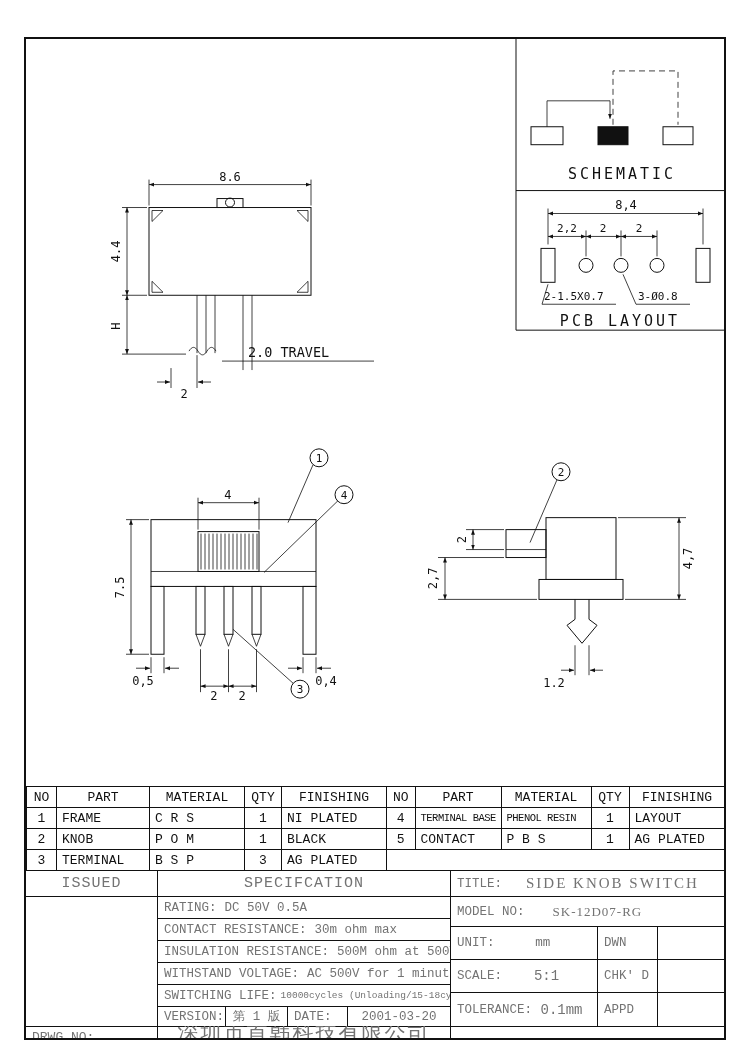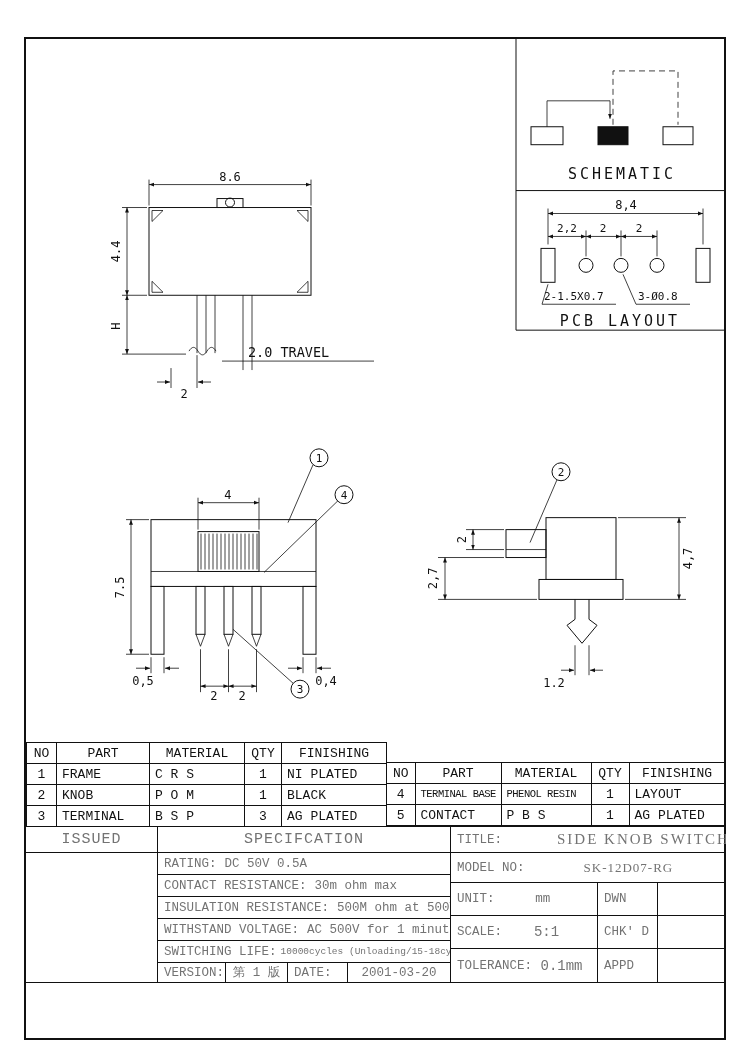--- a/index.html
+++ b/index.html
@@ -11,37 +11,37 @@
   .s{stroke:#111;fill:none;stroke-width:1;}
   .t{stroke:#111;fill:none;stroke-width:.8;}
   .d{stroke-dasharray:6 4;}
   .fill{fill:#111;stroke:#111;}
   .dm{font:12px "DejaVu Sans Mono",monospace;fill:#111;}
   .dms{font:11px "DejaVu Sans Mono",monospace;fill:#111;}
   .vt{font:15px "DejaVu Sans Mono",monospace;fill:#111;letter-spacing:3px;}
   .bn{font:11px "DejaVu Sans Mono",monospace;fill:#111;text-anchor:middle;}
 
   
-  .tables{height:84px;display:flex;align-items:flex-end;overflow:hidden;}
+  .tables{height:84px;display:flex;align-items:flex-start;overflow:hidden;margin-top:44px;}
   table.parts{border-collapse:collapse;table-layout:fixed;font:13px "Liberation Mono",monospace;color:#111;}
   table.parts.left{width:360px;}
   table.parts.right{width:338px;}
   .parts th,.parts td{border:1px solid #111;height:20px;padding:0 5px;font-weight:normal;white-space:nowrap;overflow:hidden;}
   .parts th{text-align:center;}
   .parts td{text-align:left;}
   .parts .c{text-align:center;}
   .parts .sm{font-size:10.5px;letter-spacing:-.5px;}
   table.parts.left tr:last-child td{border-bottom:none;}
   table.parts.right th:first-child,table.parts.right td:first-child{border-left:none;}
 
   
   .tb{position:relative;height:156px;border-top:1px solid #111;box-sizing:border-box;}
   .cell{position:absolute;box-sizing:border-box;border-right:1px solid #111;border-bottom:1px solid #111;display:flex;align-items:center;font:12.5px "Liberation Mono",monospace;color:#737373;padding:0 6px;white-space:nowrap;overflow:hidden;}
   .cell.nb{border-bottom:none;}
-  .cell.nr{border-right:none;gap:31px;}
+  .cell.nr{border-right:none;}
   .cell.center{justify-content:center;}
   .big{font-size:15px;letter-spacing:1px;}
   .ttl{font-family:"Liberation Serif",serif;font-size:15px;letter-spacing:2px;margin-left:24px;}
   .mdl{font-family:"Liberation Serif",serif;font-size:13px;letter-spacing:1px;margin-left:28px;}
   .val{flex:1;text-align:center;}
   .tiny{font-size:9.5px;margin-left:4px;}
   .gap{margin-left:8px;}
 
   
   .drwg{position:relative;flex:1;}
@@ -372,15 +372,24 @@
     <div class="cell" style="left:425px;top:122px;width:147px;height:34px">
       <span>TOLERANCE:</span>
       <span class="val" style="font-size:14px">0.1mm</span>
     </div>
     <div class="cell" style="left:572px;top:122px;width:60px;height:34px">
           <span>APPD</span>
         </div>
     <div class="cell nr" style="left:632px;top:122px;width:68px;height:34px"></div>
   </div>
 
+  <div class="drwg">
+    <div class="cell nb" style="left:0;top:0;width:132px;height:100%;align-items:flex-start;padding-top:4px;font-size:13px">
+          <span>DRWG NO:</span>
+        </div>
+    <div class="cell nb center" style="left:132px;top:0;width:293px;height:100%">
+          <span class="company">深圳市首韩科技有限公司</span>
+        </div>
+    <div class="cell nb nr" style="left:425px;top:0;width:275px;height:100%"></div>
+  </div>
 
 </div>
 </div>
 
 </body></html>

